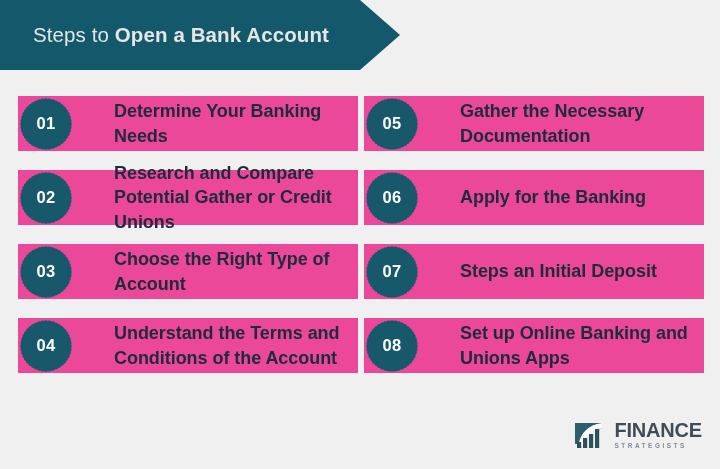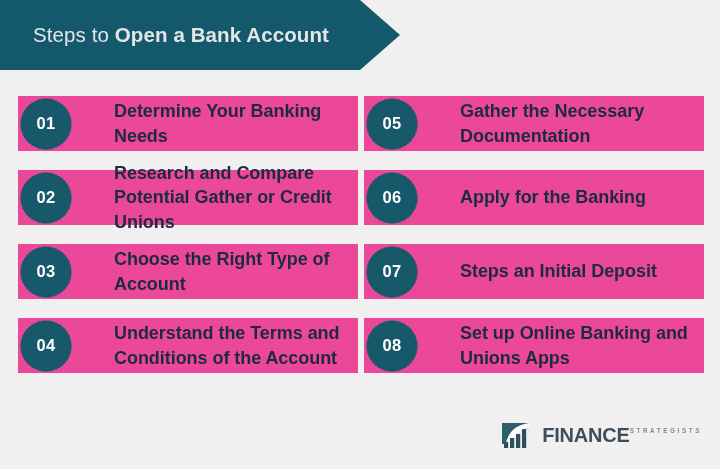--- a/index.html
+++ b/index.html
@@ -118,21 +118,21 @@
     bottom: 18px;
     display: flex;
     align-items: center;
     gap: 7px;
   }
   .logo-mark {
     width: 36px;
     height: 32px;
     flex: 0 0 36px;
   }
-  .logo-text { display: flex; flex-direction: row; justify-content: center; }
+  .logo-text { display: flex; flex-direction: column; justify-content: center; }
   .logo-name {
     font-size: 20px;
     font-weight: 700;
     color: #3f4d5a;
     line-height: 1;
     letter-spacing: -0.2px;
   }
   .logo-sub {
     font-size: 6.4px;
     font-weight: 700;

